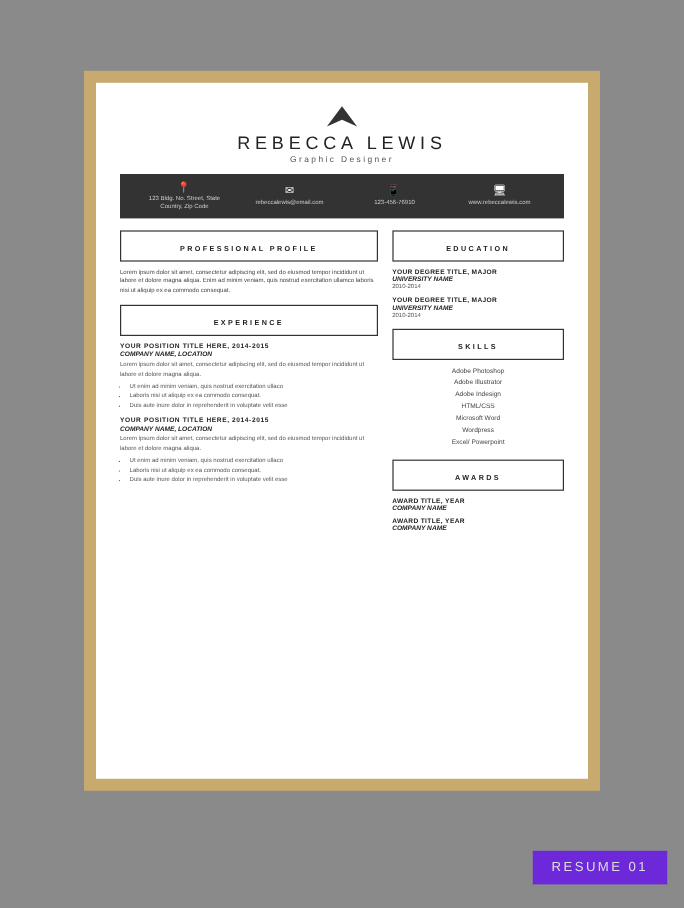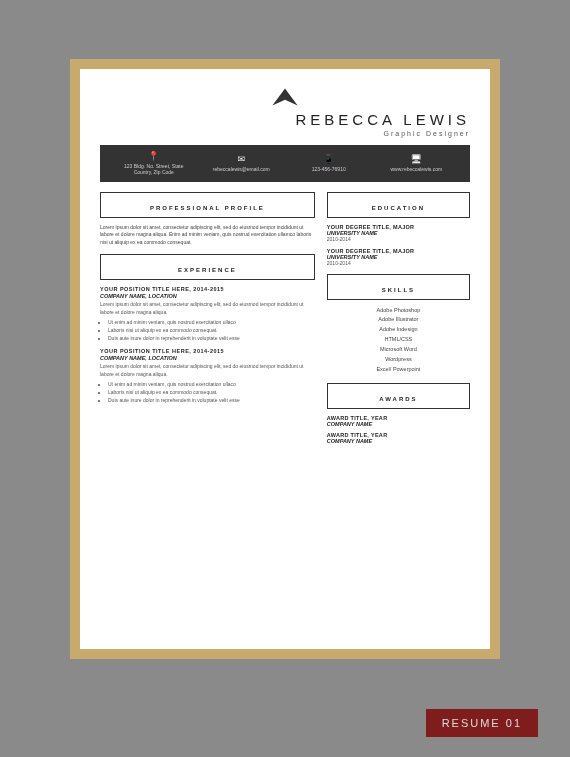--- a/index.html
+++ b/index.html
@@ -27,21 +27,21 @@
       width: 100%;
       height: 100%;
       background: #fff;
       padding: 18px 20px 14px 20px;
       overflow: hidden;
       position: relative;
     }
 
     
     .header {
-      text-align: right;
+      text-align: center;
       margin-bottom: 8px;
     }
 
     .logo-icon {
       width: 28px;
       height: 20px;
       margin: 0 auto 4px auto;
       display: block;
     }
 
@@ -234,22 +234,22 @@
       font-style: italic;
       color: #222;
       font-family: 'Arial', sans-serif;
       font-weight: bold;
     }
 
     
     .bottom-label {
       position: absolute;
       bottom: 20px;
-      right: 32px;
-      background: #7f1d1d;
+      right: 14px;
+      background: #6d28d9;
       color: #ddd;
       font-size: 11px;
       font-family: 'Arial', sans-serif;
       letter-spacing: 2px;
       padding: 8px 16px;
     }
   </style>
 </head>
 <body>
 

